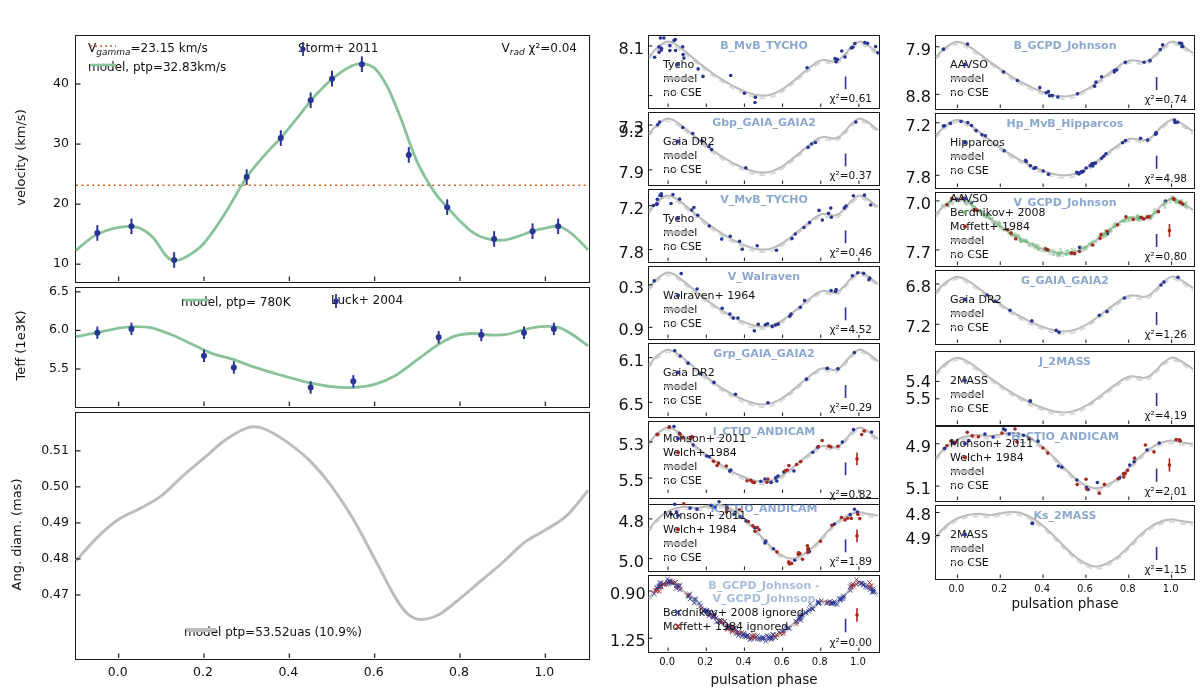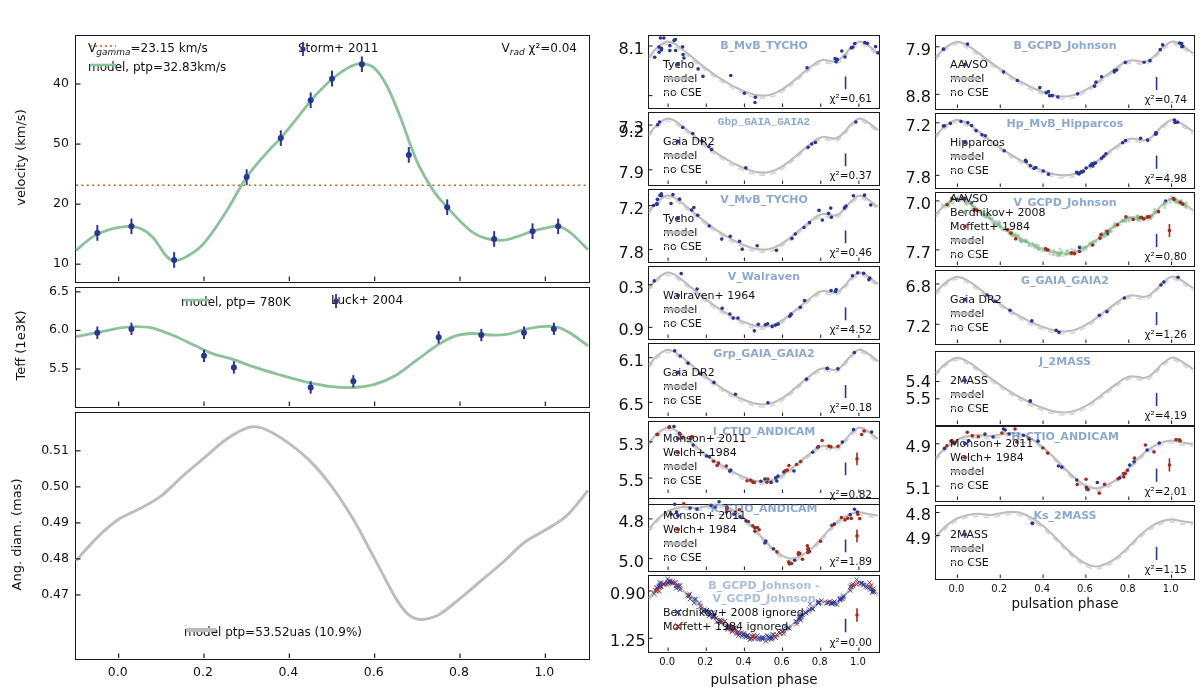--- a/index.html
+++ b/index.html
@@ -166,21 +166,21 @@
           <line x1="2" y1="5" x2="32" y2="5" stroke-width="4" stroke="#bdbdbd"></line>
         </svg>
       <span>model ptp=53.52uas (10.9%)</span>
     </div>
   </div>
 
   <div class="pxlabel" id="xlab1">pulsation phase</div>
   <div class="pxlabel" id="xlab2">pulsation phase</div>
 <div class="tickY" style="left: 27px; top: 255.186px;">10</div>
     <div class="tickY" style="left: 27px; top: 195.137px;">20</div>
-    <div class="tickY" style="left: 27px; top: 135.088px;">50</div>
+    <div class="tickY" style="left: 27px; top: 135.088px;">30</div>
     <div class="tickY" style="left: 27px; top: 75.0392px;">40</div>
     <div class="tickY" style="left: 27px; top: 359.98px;">5.5</div>
     <div class="tickY" style="left: 27px; top: 321.418px;">6.0</div>
     <div class="tickY" style="left: 27px; top: 282.856px;">6.5</div>
     <div class="tickY" style="left: 27px; top: 585.949px;">0.47</div>
     <div class="tickY" style="left: 27px; top: 549.919px;">0.48</div>
     <div class="tickY" style="left: 27px; top: 513.89px;">0.49</div>
     <div class="tickY" style="left: 27px; top: 477.86px;">0.50</div>
     <div class="tickY" style="left: 27px; top: 441.831px;">0.51</div>
     <div class="tickX" style="left: 96.6667px; top: 664px;">0.0</div>
@@ -283,21 +283,21 @@
         <line x1="196.5583333333333" x2="196.5583333333333" y1="40.47" y2="53.25" stroke="#293595" stroke-width="1.6"></line>
         <line x1="19.083333333333332" x2="19.083333333333332" y1="71" y2="67.5" stroke="#1a1a1a"></line>
         <line x1="57.25" x2="57.25" y1="71" y2="67.5" stroke="#1a1a1a"></line>
         <line x1="95.41666666666666" x2="95.41666666666666" y1="71" y2="67.5" stroke="#1a1a1a"></line>
         <line x1="133.58333333333331" x2="133.58333333333331" y1="71" y2="67.5" stroke="#1a1a1a"></line>
         <line x1="171.74999999999997" x2="171.74999999999997" y1="71" y2="67.5" stroke="#1a1a1a"></line>
         <line x1="209.91666666666666" x2="209.91666666666666" y1="71" y2="67.5" stroke="#1a1a1a"></line>
         <line x1="0" x2="3.5" y1="12.07" y2="12.07" stroke="#1a1a1a"></line>
         <line x1="0" x2="3.5" y1="56.800000000000004" y2="56.800000000000004" stroke="#1a1a1a"></line>
       </svg>
-      <div class="ptitle" style="top: 3px; font-family: Liberation Mono, monospace;">Gbp_GAIA_GAIA2</div>
+      <div class="ptitle" style="top: 3px;">Gbp_GAIA_GAIA2</div>
       <div class="legrow plegrow" style="left: 14px; top: 24px;">
         <svg width="30" height="9">
           <circle cx="15" cy="4.5" r="2" fill="#293595"></circle>
         </svg>
         <span>Gaia DR2</span>
       </div>
       <div class="legrow plegrow" style="left: 14px; top: 38px;">
         <svg width="30" height="9">
           <line x1="1" x2="29" y1="4.5" y2="4.5" stroke="#bdbdbd" stroke-width="2.5"></line>
         </svg>
@@ -491,21 +491,21 @@
           <line x1="1" x2="29" y1="4.5" y2="4.5" stroke="#bdbdbd" stroke-width="2.5"></line>
         </svg>
         <span>model</span>
       </div>
       <div class="legrow plegrow" style="left: 14px; top: 52px;">
         <svg width="30" height="9">
           <line x1="1" x2="29" y1="4.5" y2="4.5" stroke="#d4d4d4" stroke-width="1.6" stroke-dasharray="5 4"></line>
         </svg>
         <span>no CSE</span>
       </div>
-      <div class="chi2">χ²=0.18</div>
+      <div class="chi2">χ²=0.29</div>
     </div>
     <div class="ptickY" style="left: 610px; top: 350.68px;">6.1</div>
     <div class="ptickY" style="left: 610px; top: 395.32px;">6.5</div>
     <div class="panel" style="left: 648px; top: 421px; width: 232px; height: 84px;">
       <svg width="229" height="71">
         <path d="M0.0,23.3C1.3,21.8 5.1,17.0 7.6,14.7C10.2,12.3 13.4,10.3 15.3,9.3C17.2,8.2 17.5,8.1 19.1,8.2C20.7,8.3 22.9,8.9 24.8,9.8C26.7,10.7 28.3,12.0 30.5,13.6C32.8,15.2 35.3,17.2 38.2,19.5C41.0,21.8 44.5,25.0 47.7,27.6C50.9,30.2 54.1,32.7 57.3,35.2C60.4,37.6 63.6,40.0 66.8,42.2C70.0,44.3 73.2,46.2 76.3,48.1C79.5,50.0 82.7,51.9 85.9,53.5C89.1,55.1 92.2,56.6 95.4,57.8C98.6,59.1 101.8,60.3 105.0,61.1C108.1,61.8 111.3,62.2 114.5,62.1C117.7,62.1 120.9,61.6 124.0,60.5C127.2,59.4 130.4,57.6 133.6,55.7C136.8,53.7 139.9,51.2 143.1,48.6C146.3,46.1 149.5,43.2 152.7,40.6C155.8,37.9 159.7,35.0 162.2,33.0C164.8,31.0 166.0,29.8 167.9,28.7C169.8,27.6 171.7,26.8 173.7,26.5C175.6,26.3 177.5,26.8 179.4,27.1C181.3,27.3 183.2,28.3 185.1,28.1C187.0,28.0 188.9,27.3 190.8,26.0C192.7,24.6 194.6,22.1 196.6,20.1C198.5,18.0 200.1,15.6 202.3,13.6C204.5,11.6 207.7,8.8 209.9,8.2C212.1,7.6 213.7,8.9 215.6,9.8C217.5,10.7 219.1,12.0 221.4,13.6C223.6,15.2 227.7,18.5 229.0,19.5" fill="none" stroke="#d4d4d4" stroke-width="1.6" stroke-dasharray="6 5"></path>
         <path d="M0.0,20.8C1.3,19.3 5.1,14.5 7.6,12.2C10.2,9.8 13.4,7.8 15.3,6.8C17.2,5.7 17.5,5.6 19.1,5.7C20.7,5.8 22.9,6.4 24.8,7.3C26.7,8.2 28.3,9.5 30.5,11.1C32.8,12.7 35.3,14.7 38.2,17.0C41.0,19.3 44.5,22.5 47.7,25.1C50.9,27.7 54.1,30.2 57.3,32.7C60.4,35.1 63.6,37.5 66.8,39.7C70.0,41.8 73.2,43.7 76.3,45.6C79.5,47.5 82.7,49.4 85.9,51.0C89.1,52.6 92.2,54.1 95.4,55.3C98.6,56.6 101.8,57.8 105.0,58.6C108.1,59.3 111.3,59.7 114.5,59.6C117.7,59.6 120.9,59.1 124.0,58.0C127.2,56.9 130.4,55.1 133.6,53.2C136.8,51.2 139.9,48.7 143.1,46.1C146.3,43.6 149.5,40.7 152.7,38.1C155.8,35.4 159.7,32.5 162.2,30.5C164.8,28.5 166.0,27.3 167.9,26.2C169.8,25.1 171.7,24.3 173.7,24.0C175.6,23.8 177.5,24.3 179.4,24.6C181.3,24.8 183.2,25.8 185.1,25.6C187.0,25.5 188.9,24.8 190.8,23.5C192.7,22.1 194.6,19.6 196.6,17.6C198.5,15.5 200.1,13.1 202.3,11.1C204.5,9.1 207.7,6.3 209.9,5.7C212.1,5.1 213.7,6.4 215.6,7.3C217.5,8.2 219.1,9.5 221.4,11.1C223.6,12.7 227.7,16.0 229.0,17.0" fill="none" stroke="#bdbdbd" stroke-width="2.2"></path>
         <g>
           <circle cx="163.78452947783126" cy="30.20574529940635" r="1.8" fill="#293595"></circle>
           <circle cx="8.117580068701256" cy="12.257561247581243" r="1.8" fill="#293595"></circle>

